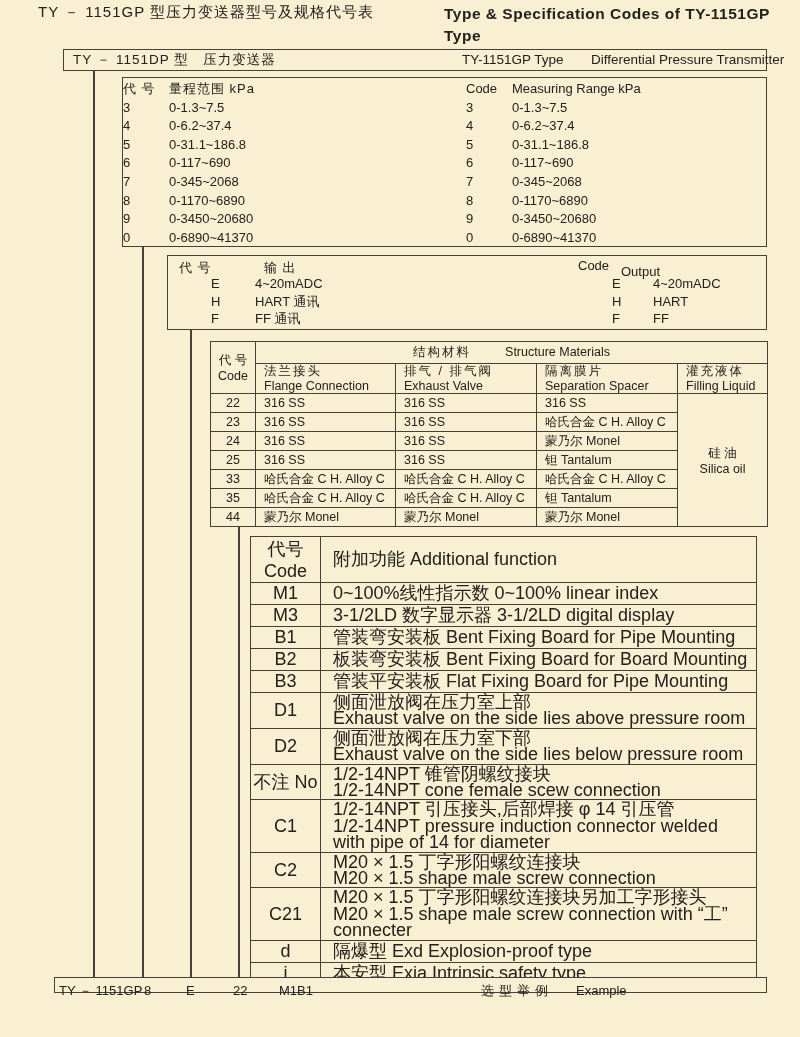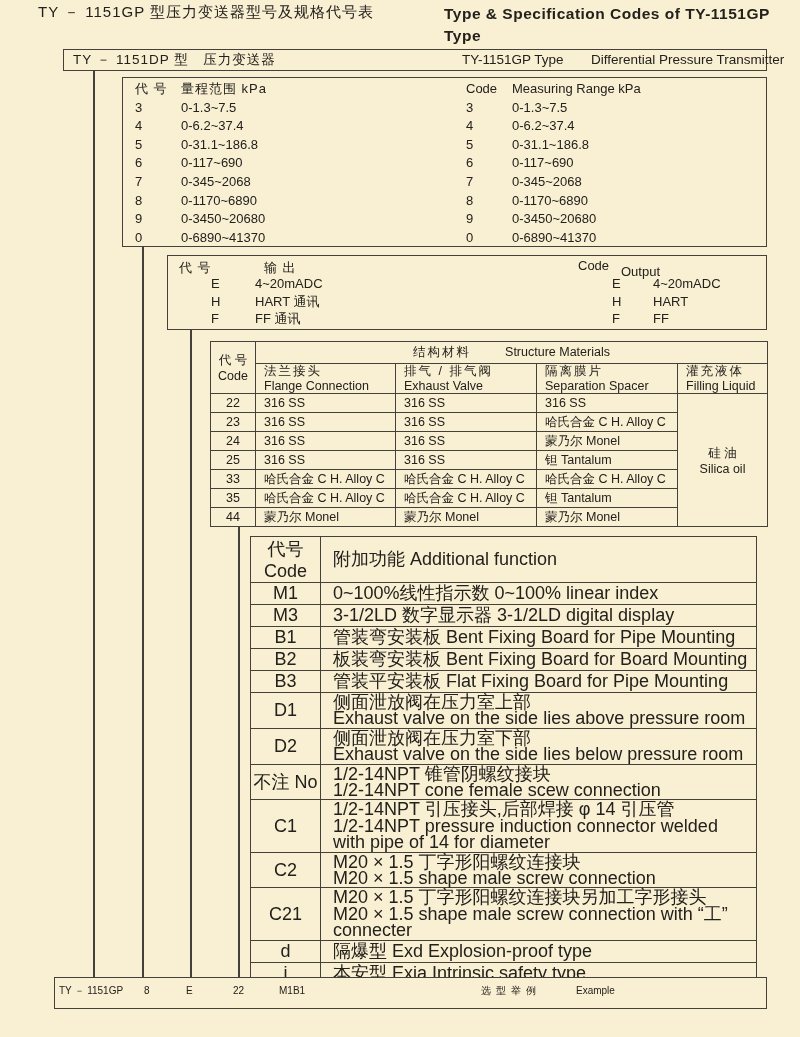--- a/index.html
+++ b/index.html
@@ -31,21 +31,21 @@
   
   .model-box{left:63px;top:49px;width:704px;height:22px;font-size:13.5px;}
   .model-box span{position:absolute;top:0;line-height:19px;white-space:nowrap;}
   .mb-zh{left:9px;letter-spacing:1px;}
   .mb-type{left:398px;}
   .mb-desc{left:527px;}
 
   
   .range-box{left:122px;top:77px;width:645px;height:170px;font-size:13px;}
   .rb-col{position:absolute;top:2px;}
-  .rb-col.zh{left:12px;}
+  .rb-col.zh{left:0;}
   .rb-col.en{left:343px;}
   .rb-row{height:18.6px;line-height:18.6px;white-space:nowrap;}
   .rb-code{display:inline-block;width:46px;}
   .rb-head{letter-spacing:1px;}
 
   
   .output-box{left:167px;top:255px;width:600px;height:75px;font-size:13px;}
   .ob-abs{position:absolute;white-space:nowrap;line-height:15px;}
   .ob-rows{position:absolute;top:19px;margin-left:32px;}
   .ob-rows.zh{left:11px;}
@@ -64,21 +64,21 @@
   .zh-sp{letter-spacing:2px;}
 
   
   .fn-table{position:absolute;left:250px;top:536px;width:506px;border-collapse:collapse;table-layout:fixed;font-size:18px;background:var(--bg);}
   .fn-table td{border:1.5px solid var(--line);vertical-align:middle;}
   .fn-table td.code{text-align:center;}
   .fn-table td.desc{padding:1px 4px 1px 12px;line-height:16.4px;}
   .fn-table tr.h td{height:18px;}
 
   
-  .example-box{left:54px;top:977px;width:713px;height:32px;font-size:10px;}
+  .example-box{left:54px;top:977px;width:713px;height:16px;font-size:13px;}
   .example-box span{position:absolute;top:0;line-height:25px;white-space:nowrap;}
   .ex-model{left:4px;}
   .ex-range{left:89px;}
   .ex-output{left:131px;}
   .ex-material{left:178px;}
   .ex-fn{left:224px;}
   .ex-zh{left:426px;letter-spacing:5px;}
   .ex-en{left:521px;}
 </style>
 </head>

